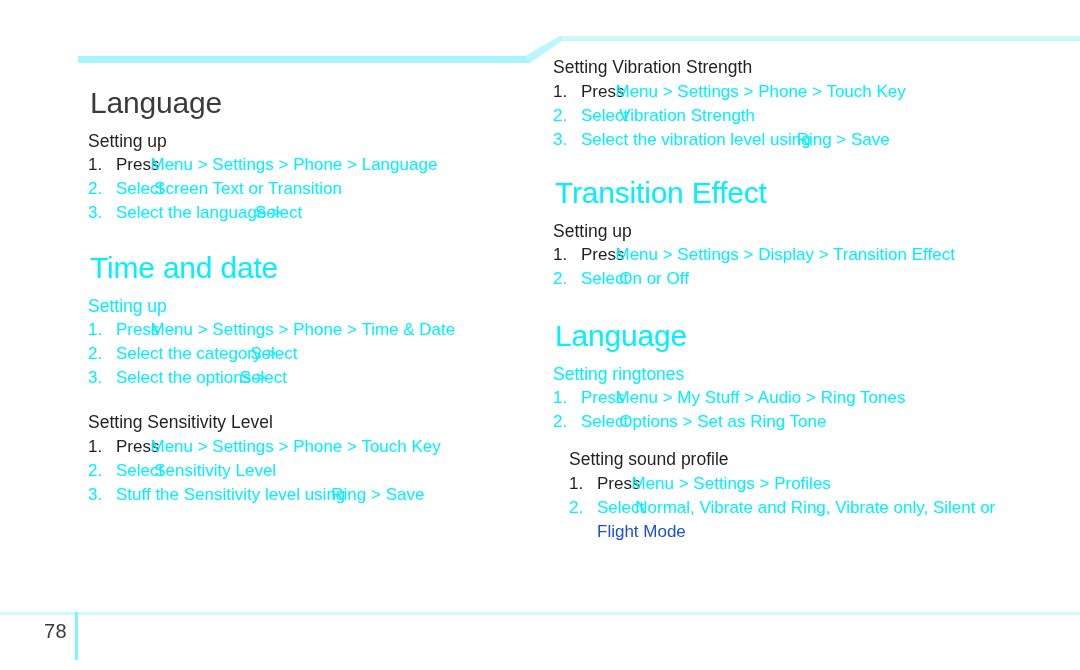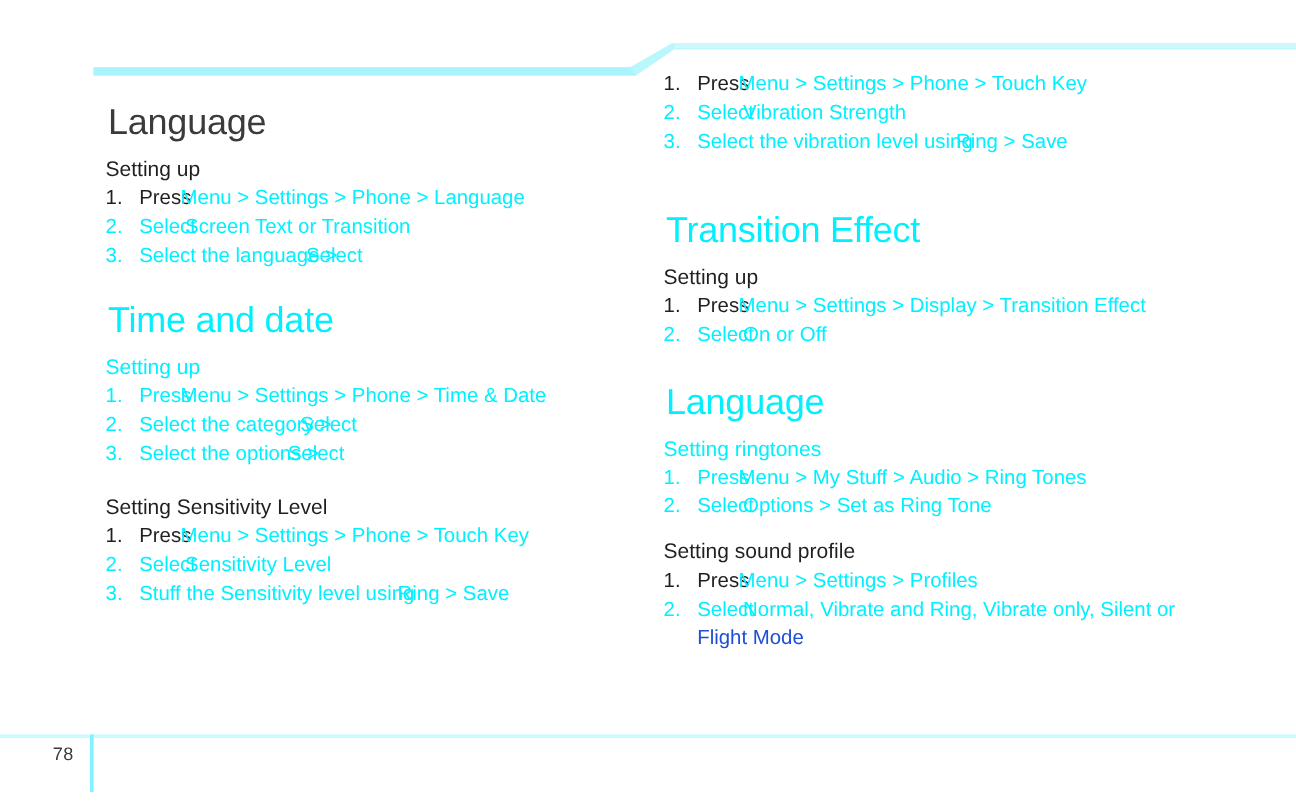--- a/index.html
+++ b/index.html
@@ -108,21 +108,21 @@
   }
   .footer-tick {
     position: absolute;
     left: 75px; top: 612px;
     width: 3px; height: 48px;
     background: #7ff3ff;
   }
   .page-num {
     position: absolute;
     left: 44px; top: 620px;
-    font-size: 15px;
+    font-size: 20px;
     color: #3b3b3d;
     letter-spacing: 0.3px;
   }
 </style>
 </head>
 <body>
 
 <div class="page">
 
   <div class="banner-wrap">
@@ -157,20 +157,21 @@
         <ol class="steps">
           <li class="dark"><span class="num">1.</span><span>Press</span><span class="path ov">Menu &gt; Settings &gt; Phone &gt; Touch Key</span></li>
           <li class="cyan"><span class="num">2.</span><span>Select</span><span class="path ov">Sensitivity Level</span></li>
           <li class="cyan"><span class="num">3.</span><span>Stuff the Sensitivity level using</span><span class="path ov2">Ring &gt; Save</span></li>
         </ol>
       </div>
     </div>
 
   <div class="col col-right" id="right-col">
       <div style="position: absolute; top: 58px; left: 0px;">
+        <h2 class="sub-title dark" style="margin-bottom: 2px;">Setting Vibration Strength</h2>
         <ol class="steps">
           <li class="dark"><span class="num">1.</span><span>Press</span><span class="path ov">Menu &gt; Settings &gt; Phone &gt; Touch Key</span></li>
           <li class="cyan"><span class="num">2.</span><span>Select</span><span class="path ov">Vibration Strength</span></li>
           <li class="cyan"><span class="num">3.</span><span>Select the vibration level using</span><span class="path ov2">Ring &gt; Save</span></li>
         </ol>
       </div>
       <div style="position: absolute; top: 175px; left: 0px;">
         <h1 class="sec-title cyan" style="margin-bottom: 13px;">Transition Effect</h1>
         <h2 class="sub-title dark" style="margin-bottom: 2px;">Setting up</h2>
         <ol class="steps">
@@ -179,21 +180,21 @@
         </ol>
       </div>
       <div style="position: absolute; top: 318px; left: 0px;">
         <h1 class="sec-title cyan" style="margin-bottom: 13px;">Language</h1>
         <h2 class="sub-title cyan" style="margin-bottom: 2px;">Setting ringtones</h2>
         <ol class="steps">
           <li class="cyan"><span class="num">1.</span><span>Press</span><span class="path ov">Menu &gt; My Stuff &gt; Audio &gt; Ring Tones</span></li>
           <li class="cyan"><span class="num">2.</span><span>Select</span><span class="path ov">Options &gt; Set as Ring Tone</span></li>
         </ol>
       </div>
-      <div style="position: absolute; top: 450px; left: 0px;">
+      <div style="position: absolute; top: 450px; left: 16px;">
         <h2 class="sub-title dark" style="margin-bottom: 2px;">Setting sound profile</h2>
         <ol class="steps">
           <li class="dark"><span class="num">1.</span><span>Press</span><span class="path ov">Menu &gt; Settings &gt; Profiles</span></li>
           <li class="cyan"><span class="num">2.</span><span>Select</span><span class="path ov">Normal, Vibrate and Ring, Vibrate only, Silent or</span></li>
         </ol>
         <div class="wrapline">Flight Mode</div>
       </div>
     </div>
 
   <div class="footer-rule"></div>

